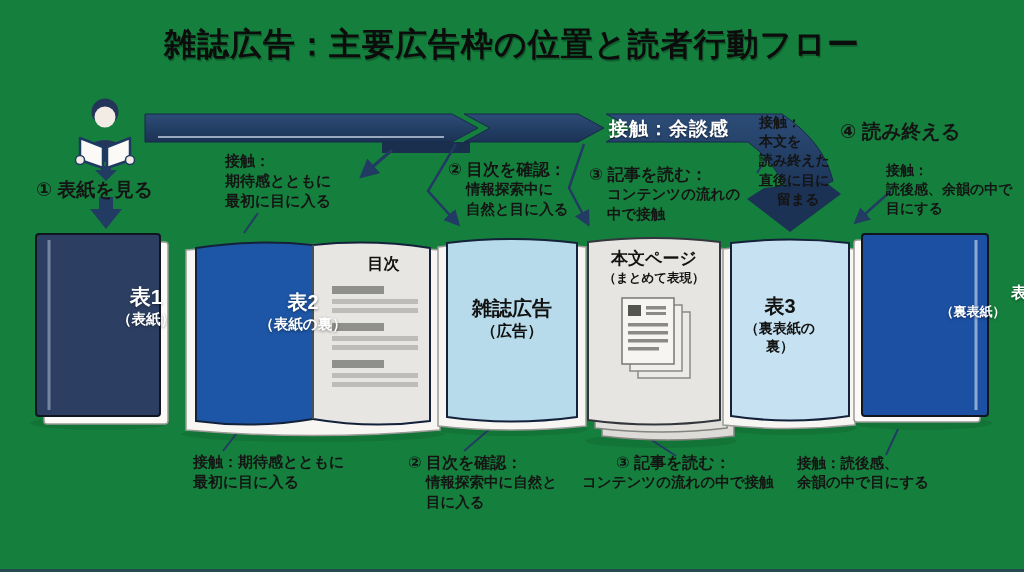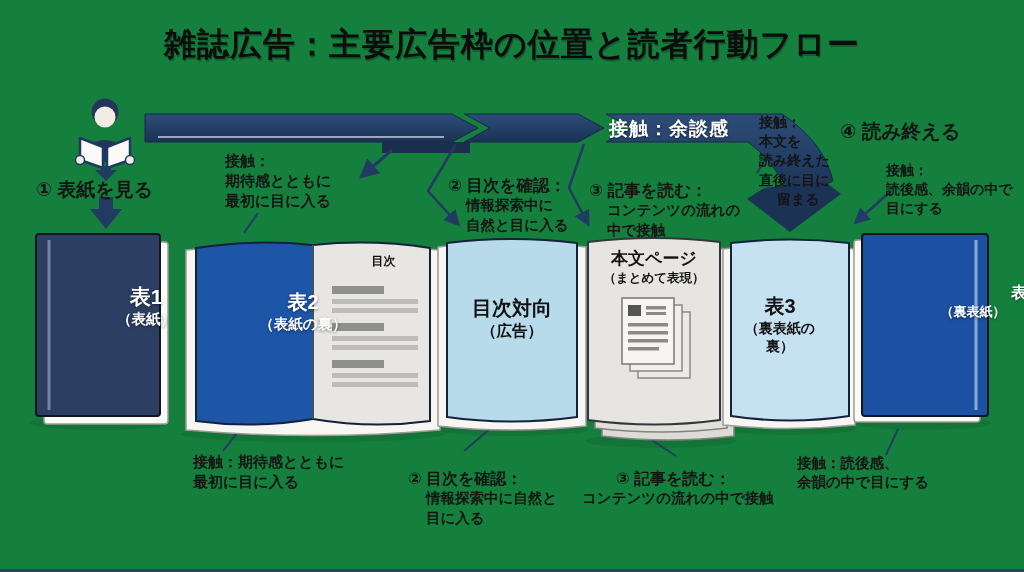--- a/index.html
+++ b/index.html
@@ -10,21 +10,21 @@
     color:#111;
   }
   .layer{position:absolute;left:0;top:0;z-index:1;}
   .txt{position:absolute;z-index:2;}
   .title{
     left:0;right:0;top:23px;text-align:center;
     font-size:32px;font-weight:800;letter-spacing:1px;color:#0c0c0c;
     text-shadow:1px 1.5px 0 rgba(0,0,0,.25);
   }
   .ann{font-weight:700;color:#141414;line-height:1.34;}
-  .ann .h{font-weight:800;margin-top:16px;}
+  .ann .h{font-weight:800;}
   .indent{padding-left:18px;}
   .bandlabel{
     left:599px;top:115px;width:140px;height:27px;
     display:flex;align-items:center;justify-content:center;
     color:#fff;font-size:19px;font-weight:800;letter-spacing:1px;
     text-shadow:0 1px 2px rgba(0,0,0,.5);
   }
   .bklabel{position:absolute;z-index:2;text-align:center;font-weight:800;line-height:1.3;}
   .bklabel .t{display:block;}
   .bklabel .s{display:block;}
@@ -219,25 +219,25 @@
     <span class="t" style="font-size:21px;">表1</span>
     <span class="s" style="font-size:14.5px;">（表紙）</span>
   </div>
 
   <div class="bklabel wh" style="left:198px;top:289px;width:114px;">
     <span class="t" style="font-size:20px;">表2</span>
     <span class="s" style="font-size:14.5px;">（表紙の裏）</span>
   </div>
 
   <div class="bklabel bk" style="left:315px;top:254px;width:113px;">
-    <span class="t" style="font-size:12px;padding-left:24px;">目次</span>
+    <span class="t" style="font-size:16px;padding-left:24px;">目次</span>
   </div>
 
   <div class="bklabel bk" style="left:447px;top:295px;width:130px;">
-    <span class="t" style="font-size:20px;">目次対向</span>
+    <span class="t" style="font-size:20px;">雑誌広告</span>
     <span class="s" style="font-size:15.5px;">（広告）</span>
   </div>
 
   <div class="bklabel bk" style="left:588px;top:248px;width:132px;">
     <span class="t" style="font-size:17px;">本文ページ</span>
     <span class="s" style="font-size:12.5px;">（まとめて表現）</span>
   </div>
 
   <div class="bklabel bk" style="left:731px;top:293px;width:98px;">
     <span class="t" style="font-size:20px;">表3</span>

